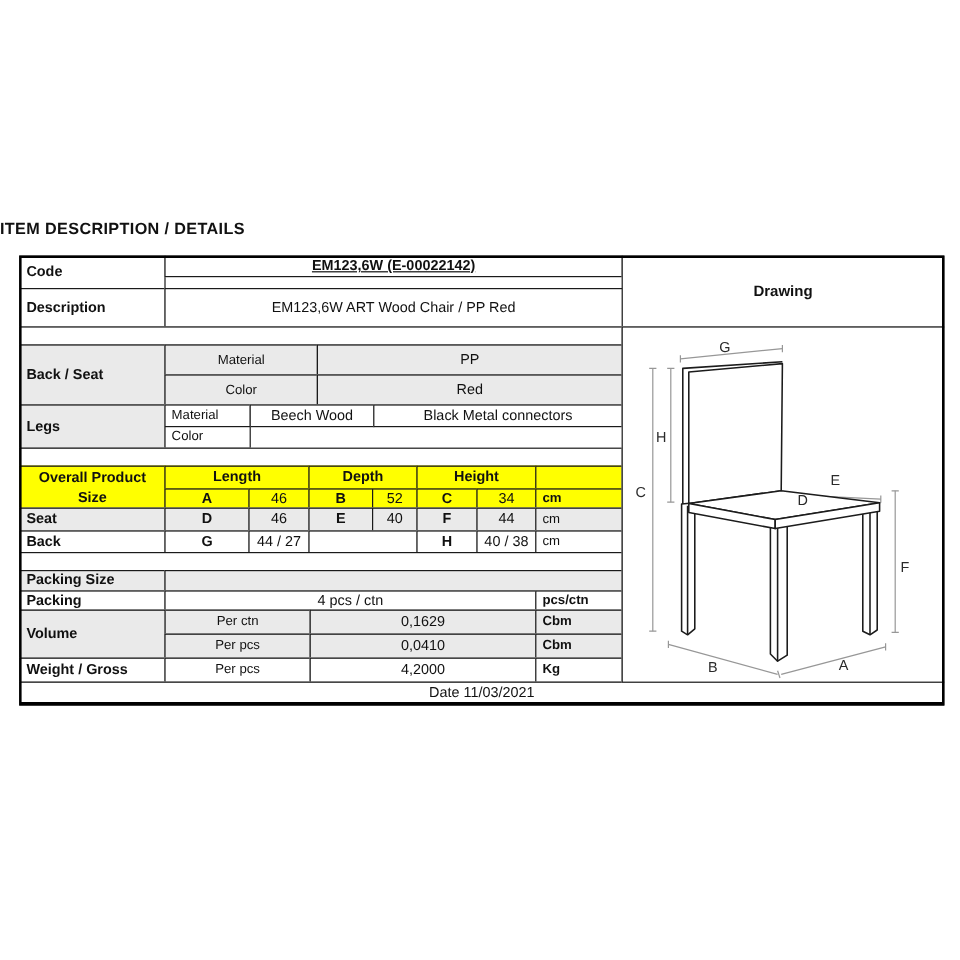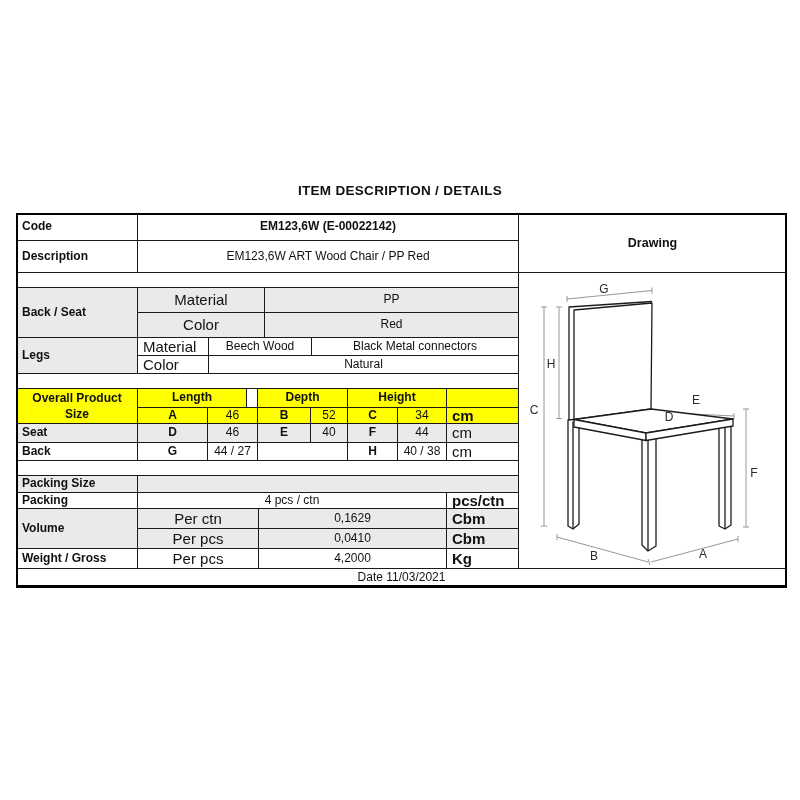--- a/index.html
+++ b/index.html
@@ -3,75 +3,74 @@
 <meta charset="utf-8">
 <style>
   html,body { margin:0; padding:0; }
   body {
     width:800px; height:800px; background:#ffffff;
     font-family:"Liberation Sans", sans-serif; color:#111;
     position:relative;
   }
   .sheet { position:absolute; left:0; top:0; width:800px; height:800px; background:#fff; }
   .title {
-    position:absolute; left:0; top:183px; width:800px; text-align:center;
+    position:absolute; left:0; top:183px; width:800px; text-align:left;
     font-size:13.5px; font-weight:bold; letter-spacing:0.3px;
   }
   .c {
     position:absolute; box-sizing:border-box; border:1px solid #1a1a1a;
     display:flex; align-items:center; justify-content:center;
     font-size:12px; line-height:1.15; white-space:nowrap; background:#fff;
   }
   .left  { justify-content:flex-start; padding-left:5px; }
   .bold  { font-weight:bold; }
   .gray  { background:#eaeaea; }
   .yellow{ background:#ffff00; }
-  .small { font-size:15px; }
+  .small { font-size:11px; }
   .wrap  { white-space:normal; text-align:center; line-height:1.35; }
   .outer {
     position:absolute; left:16px; top:213px; width:771px; height:375px;
     border:2px solid #000; border-bottom-width:3px; box-sizing:border-box;
     pointer-events:none; background:transparent;
   }
   .ps-part { position:absolute; top:50%; transform:translate(-50%,-50%); font-weight:bold;margin-top:32px; }
   svg text { font-family:"Liberation Sans", sans-serif; font-size:12px; fill:#2a2a2a; }
 </style>
 </head>
 <body>
 
 <div class="sheet">
 
   <div class="title">ITEM DESCRIPTION / DETAILS</div>
 
   <div class="c left bold" style="left:16px;top:213px;width:122px;height:28px;">Code</div>
-  <div class="c bold" style="left:137px;top:213px;width:382px;height:28px;">EM123,6W (E-00022142)</div>
+  <div class="c bold" style="left:137px;top:213px;width:382px;height:18px;text-decoration:underline;">EM123,6W (E-00022142)</div>
   <div class="c left bold" style="left:16px;top:240px;width:122px;height:33px;">Description</div>
 
   <div class="c bold" style="left:518px;top:213px;width:269px;height:60px;font-size:12.5px;">Drawing</div>
   <div class="c" style="left:137px;top:240px;width:382px;height:33px;">EM123,6W ART Wood Chair / PP Red</div>
 
   <div class="c" style="left:16px;top:272px;width:503px;height:16px;"></div>
 
   <div class="c left bold gray" style="left:16px;top:287px;width:122px;height:51px;">Back / Seat</div>
   <div class="c gray small" style="left:137px;top:287px;width:128px;height:26px;">Material</div>
   <div class="c gray" style="left:264px;top:287px;width:255px;height:26px;">PP</div>
   <div class="c gray small" style="left:137px;top:312px;width:128px;height:26px;">Color</div>
   <div class="c gray" style="left:264px;top:312px;width:255px;height:26px;">Red</div>
 
   <div class="c left bold gray" style="left:16px;top:337px;width:122px;height:37px;">Legs</div>
   <div class="c left small" style="left:137px;top:337px;width:72px;height:19px;">Material</div>
   <div class="c" style="left:208px;top:337px;width:104px;height:19px;">Beech Wood</div>
   <div class="c" style="left:311px;top:337px;width:208px;height:19px;">Black Metal connectors</div>
   <div class="c left small" style="left:137px;top:355px;width:72px;height:19px;">Color</div>
-  <div class="c" style="left:208px;top:355px;width:311px;height:19px;">Natural</div>
 
   <div class="c" style="left:16px;top:373px;width:503px;height:16px;"></div>
 
   <div class="c bold yellow wrap" style="left:16px;top:388px;width:122px;height:36px;padding:0 6px;">Overall Product Size</div>
-  <div class="c bold yellow" style="left:137px;top:388px;width:110px;height:20px;">Length</div>
+  <div class="c bold yellow" style="left:137px;top:388px;width:121px;height:20px;">Length</div>
   <div class="c bold yellow" style="left:257px;top:388px;width:91px;height:20px;">Depth</div>
   <div class="c bold yellow" style="left:347px;top:388px;width:100px;height:20px;">Height</div>
   <div class="c yellow" style="left:446px;top:388px;width:73px;height:20px;"></div>
 
   <div class="c bold yellow" style="left:137px;top:407px;width:71px;height:17px;">A</div>
   <div class="c yellow" style="left:207px;top:407px;width:51px;height:17px;">46</div>
   <div class="c bold yellow" style="left:257px;top:407px;width:54px;height:17px;">B</div>
   <div class="c yellow" style="left:310px;top:407px;width:38px;height:17px;">52</div>
   <div class="c bold yellow" style="left:347px;top:407px;width:51px;height:17px;">C</div>
   <div class="c yellow" style="left:397px;top:407px;width:50px;height:17px;">34</div>

